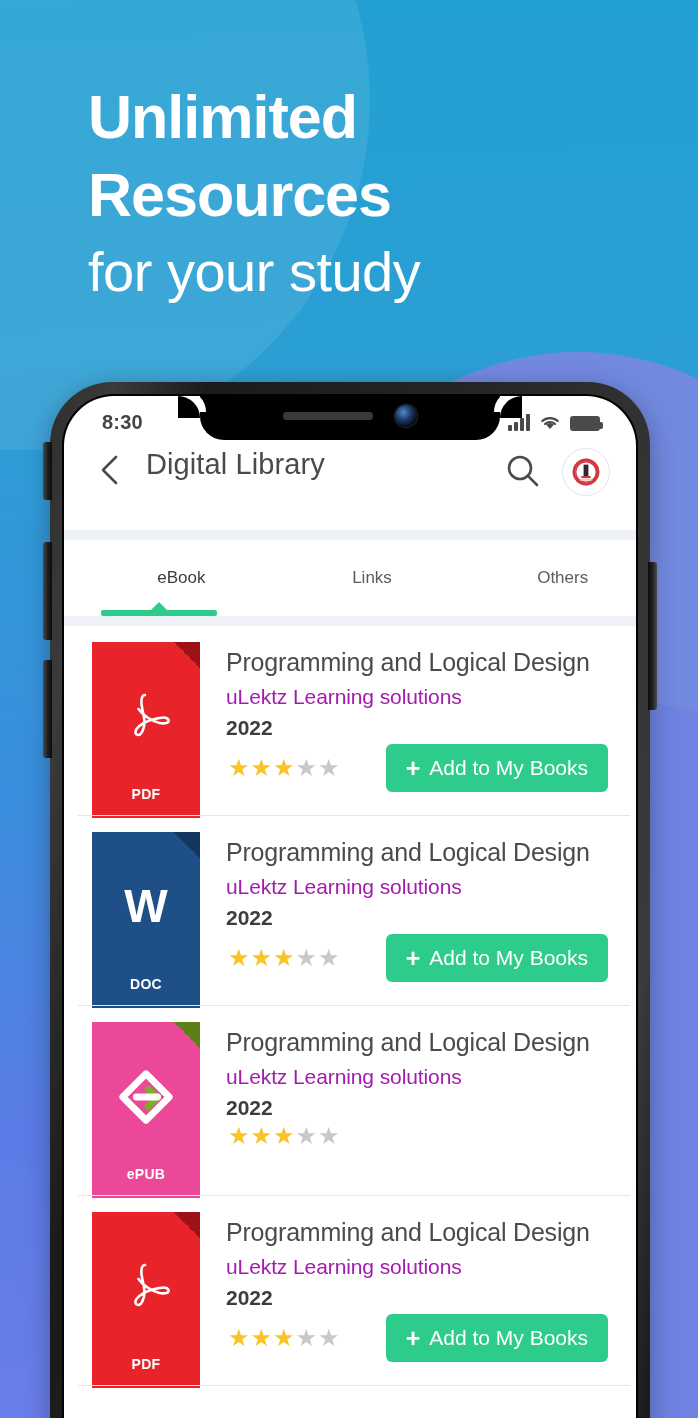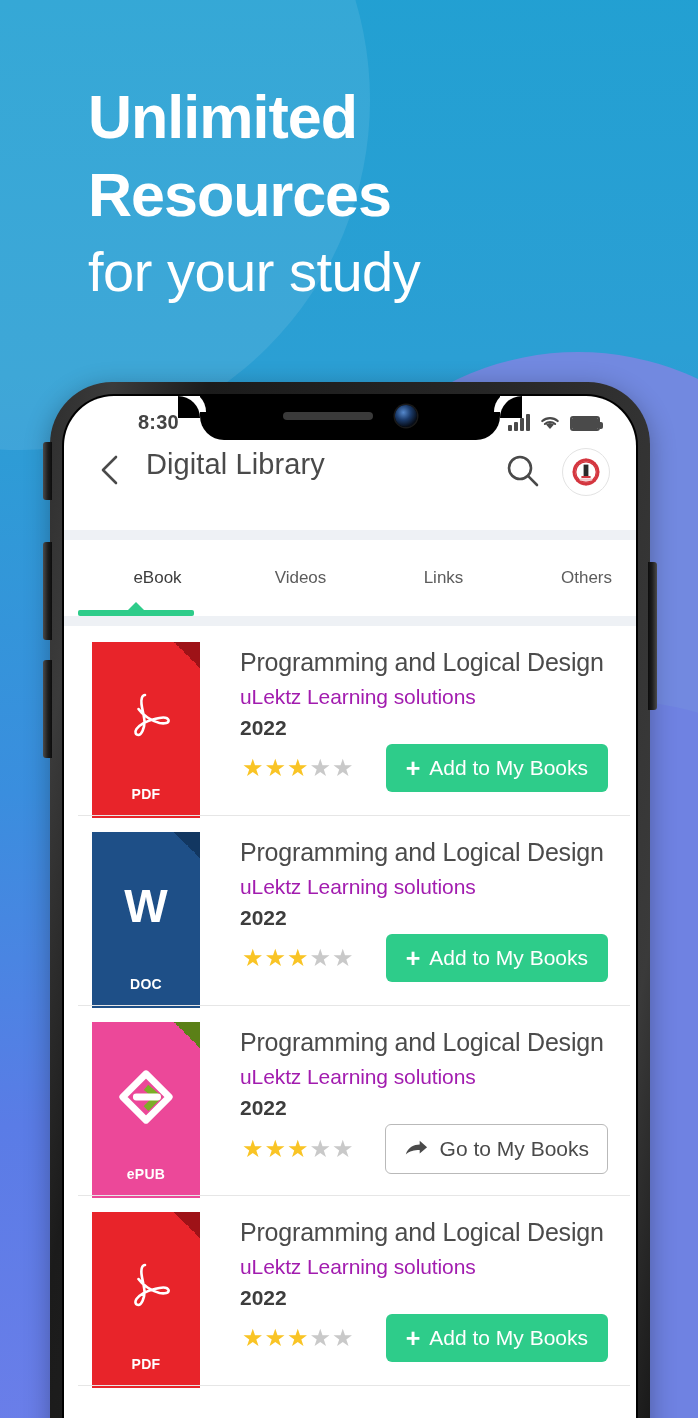--- a/index.html
+++ b/index.html
@@ -113,21 +113,21 @@
     box-shadow:0 0 0 1.5px #1a1a1a;
   }
 
   
   #statusbar {
     position:absolute; top:0; left:0; right:0; height:52px;
     display:flex; align-items:center; justify-content:space-between;
     padding:0 36px 0 38px;
     z-index:20;
   }
-  #clock { font-size:20px; font-weight:bold; color:#444; letter-spacing:0.2px;margin-left:36px; }
+  #clock { font-size:20px; font-weight:bold; color:#444; letter-spacing:0.2px; }
   #status-right { display:flex; align-items:flex-end; gap:9px; }
   .bars { display:flex; align-items:flex-end; gap:2px; height:17px; }
   .bars i { display:block; width:4px; background:#4a4a4a; border-radius:1px; }
   .bars i:nth-child(1){height:6px;} .bars i:nth-child(2){height:9px;}
   .bars i:nth-child(3){height:13px;} .bars i:nth-child(4){height:17px;}
   .battery {
     width:30px; height:15px; border:2px solid #4a4a4a; border-radius:3px;
     position:relative; background:#4a4a4a; background-clip:content-box;
     padding:0;
   }
@@ -201,21 +201,21 @@
     display:flex; flex-direction:column; align-items:center; justify-content:flex-end;
     padding-bottom:16px;
   }
   .thumb .fold {
     position:absolute; right:0; top:0; width:26px; height:26px;
   }
   .thumb .ftype { font-size:14px; font-weight:bold; letter-spacing:0.3px; z-index:2; }
   .thumb .glyph { position:absolute; top:0; left:0; right:0; bottom:26px;
     display:flex; align-items:center; justify-content:center; }
 
-  .info { flex:1; padding-left:26px; padding-top:4px; min-width:0;margin-left:14px; }
+  .info { flex:1; padding-left:26px; padding-top:4px; min-width:0; }
   .title { font-size:25px; color:#4b4b4b; font-weight:400; line-height:32px; letter-spacing:-0.2px; }
   .author { font-size:21px; color:#a21caf; margin-top:7px; letter-spacing:-0.1px; }
   .year { font-size:21px; color:#3d3d3d; font-weight:bold; margin-top:7px; }
 
   .bottomrow { display:flex; align-items:center; margin-top:4px; }
   .stars { display:flex; gap:1px; margin-left:2px; }
   .stars span { font-size:24px; line-height:24px; color:#c9c9c9; }
   .stars span.on { color:#f9c425; }
 
   .action { margin-left:auto; }
@@ -320,23 +320,20 @@
       </div>
 
       <div id="divider-top"></div>
 
       <div id="tabs">
           <div class="tab active">
             <span>eBook</span>
             <span class="ind"></span>
           </div>
           <div class="tab">
-            <span>Videos</span>
-          </div>
-          <div class="tab">
             <span>Links</span>
           </div>
           <div class="tab">
             <span>Others</span>
           </div>
         </div>
       <div id="divider-tabs"></div>
 
       <div id="list">
           <div class="row">
@@ -420,28 +417,20 @@
               <div class="author">uLektz Learning solutions</div>
               <div class="year">2022</div>
               <div class="bottomrow">
                 <div class="stars">
                   <span class="on">★</span>
                   <span class="on">★</span>
                   <span class="on">★</span>
                   <span class="">★</span>
                   <span class="">★</span>
                 </div>
-                <div class="action">
-                  <button class="btn-goto">
-                    <svg width="24" height="20" viewBox="0 0 26 20">
-                      <path d="M2 16 C4 8 11 5 17 5 L17 1 L25 8 L17 15 L17 11 C11 11 6 12 2 16 Z" fill="#4a4a4a"></path>
-                    </svg>
-                    <span>Go to My Books</span>
-                  </button>
-                </div>
               </div>
             </div>
             <div class="sep"></div>
           </div>
           <div class="row">
             <div class="thumb" style="background:#e8242a;">
               <div class="fold" style="background:linear-gradient(225deg,#9e1217 0 50%, transparent 50%);"></div>
               <div class="glyph">
                 <svg width="64" height="64" viewBox="0 0 64 64">
                   <path d="M31 10 c-3 0-4 4-3.5 9 c.5 5 3 13 3 18 c0 6-3 13-6 13 c-3 0-4-3-2-6 c3-4 10-8 18-10 c7-2 13-2 14 1 c1 3-4 4-9 3 c-8-2-17-8-21-14" fill="none" stroke="#fff" stroke-width="2.6" stroke-linecap="round" stroke-linejoin="round"></path>

